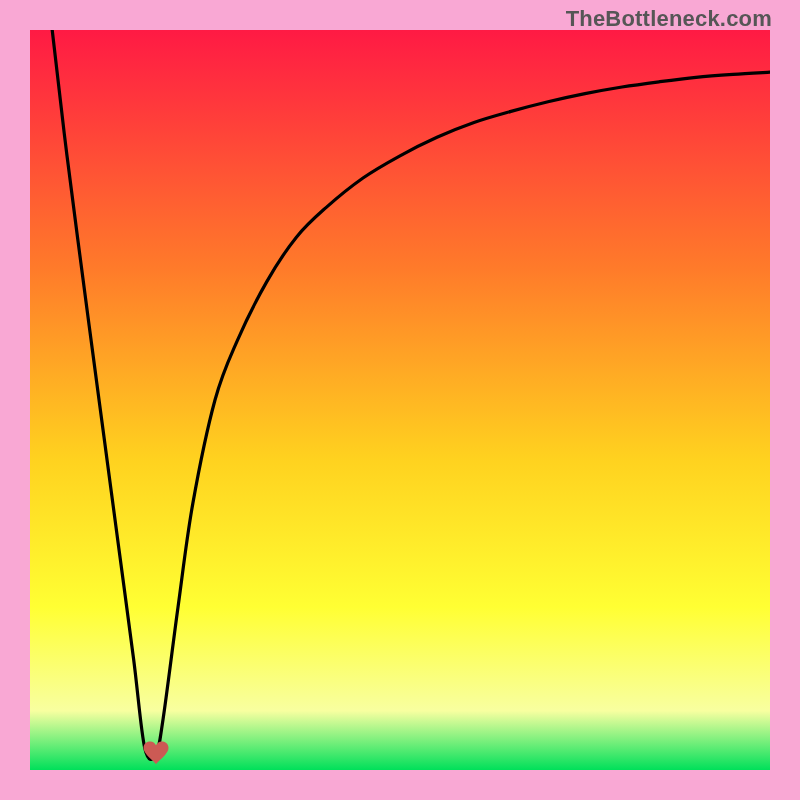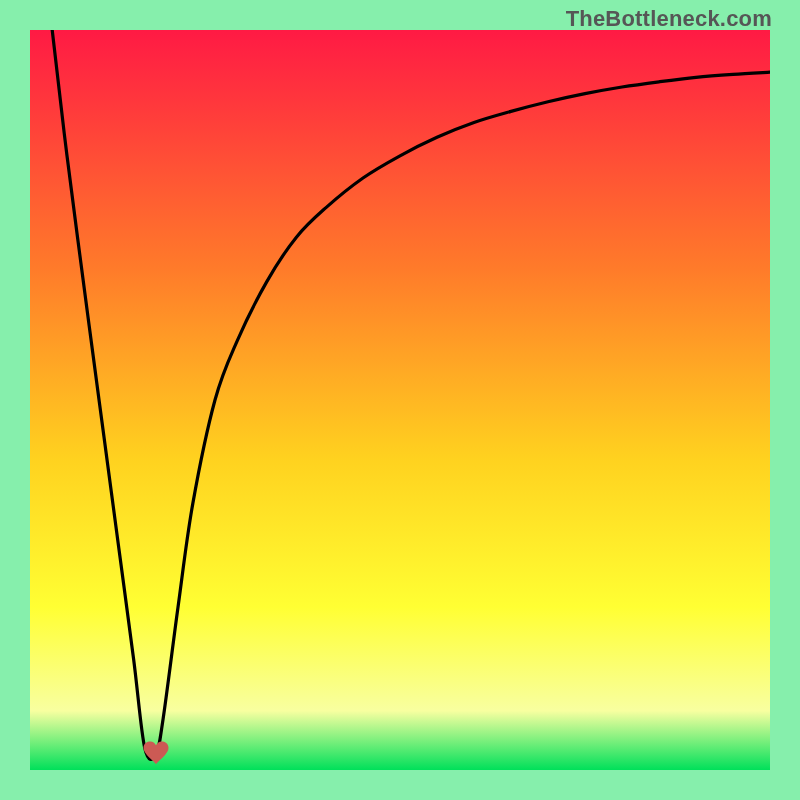--- a/index.html
+++ b/index.html
@@ -9,21 +9,21 @@
     height: 800px;
     background: #000000;
     overflow: hidden;
   }
   .frame {
     position: absolute;
     top: 0;
     left: 0;
     width: 800px;
     height: 800px;
-    background: #86efac;
+    background: #f9a8d4;
   }
   .plot-area {
     position: absolute;
     left: 30px;
     top: 30px;
     width: 740px;
     height: 740px;
     overflow: hidden;
   }
   .gradient-bg {

